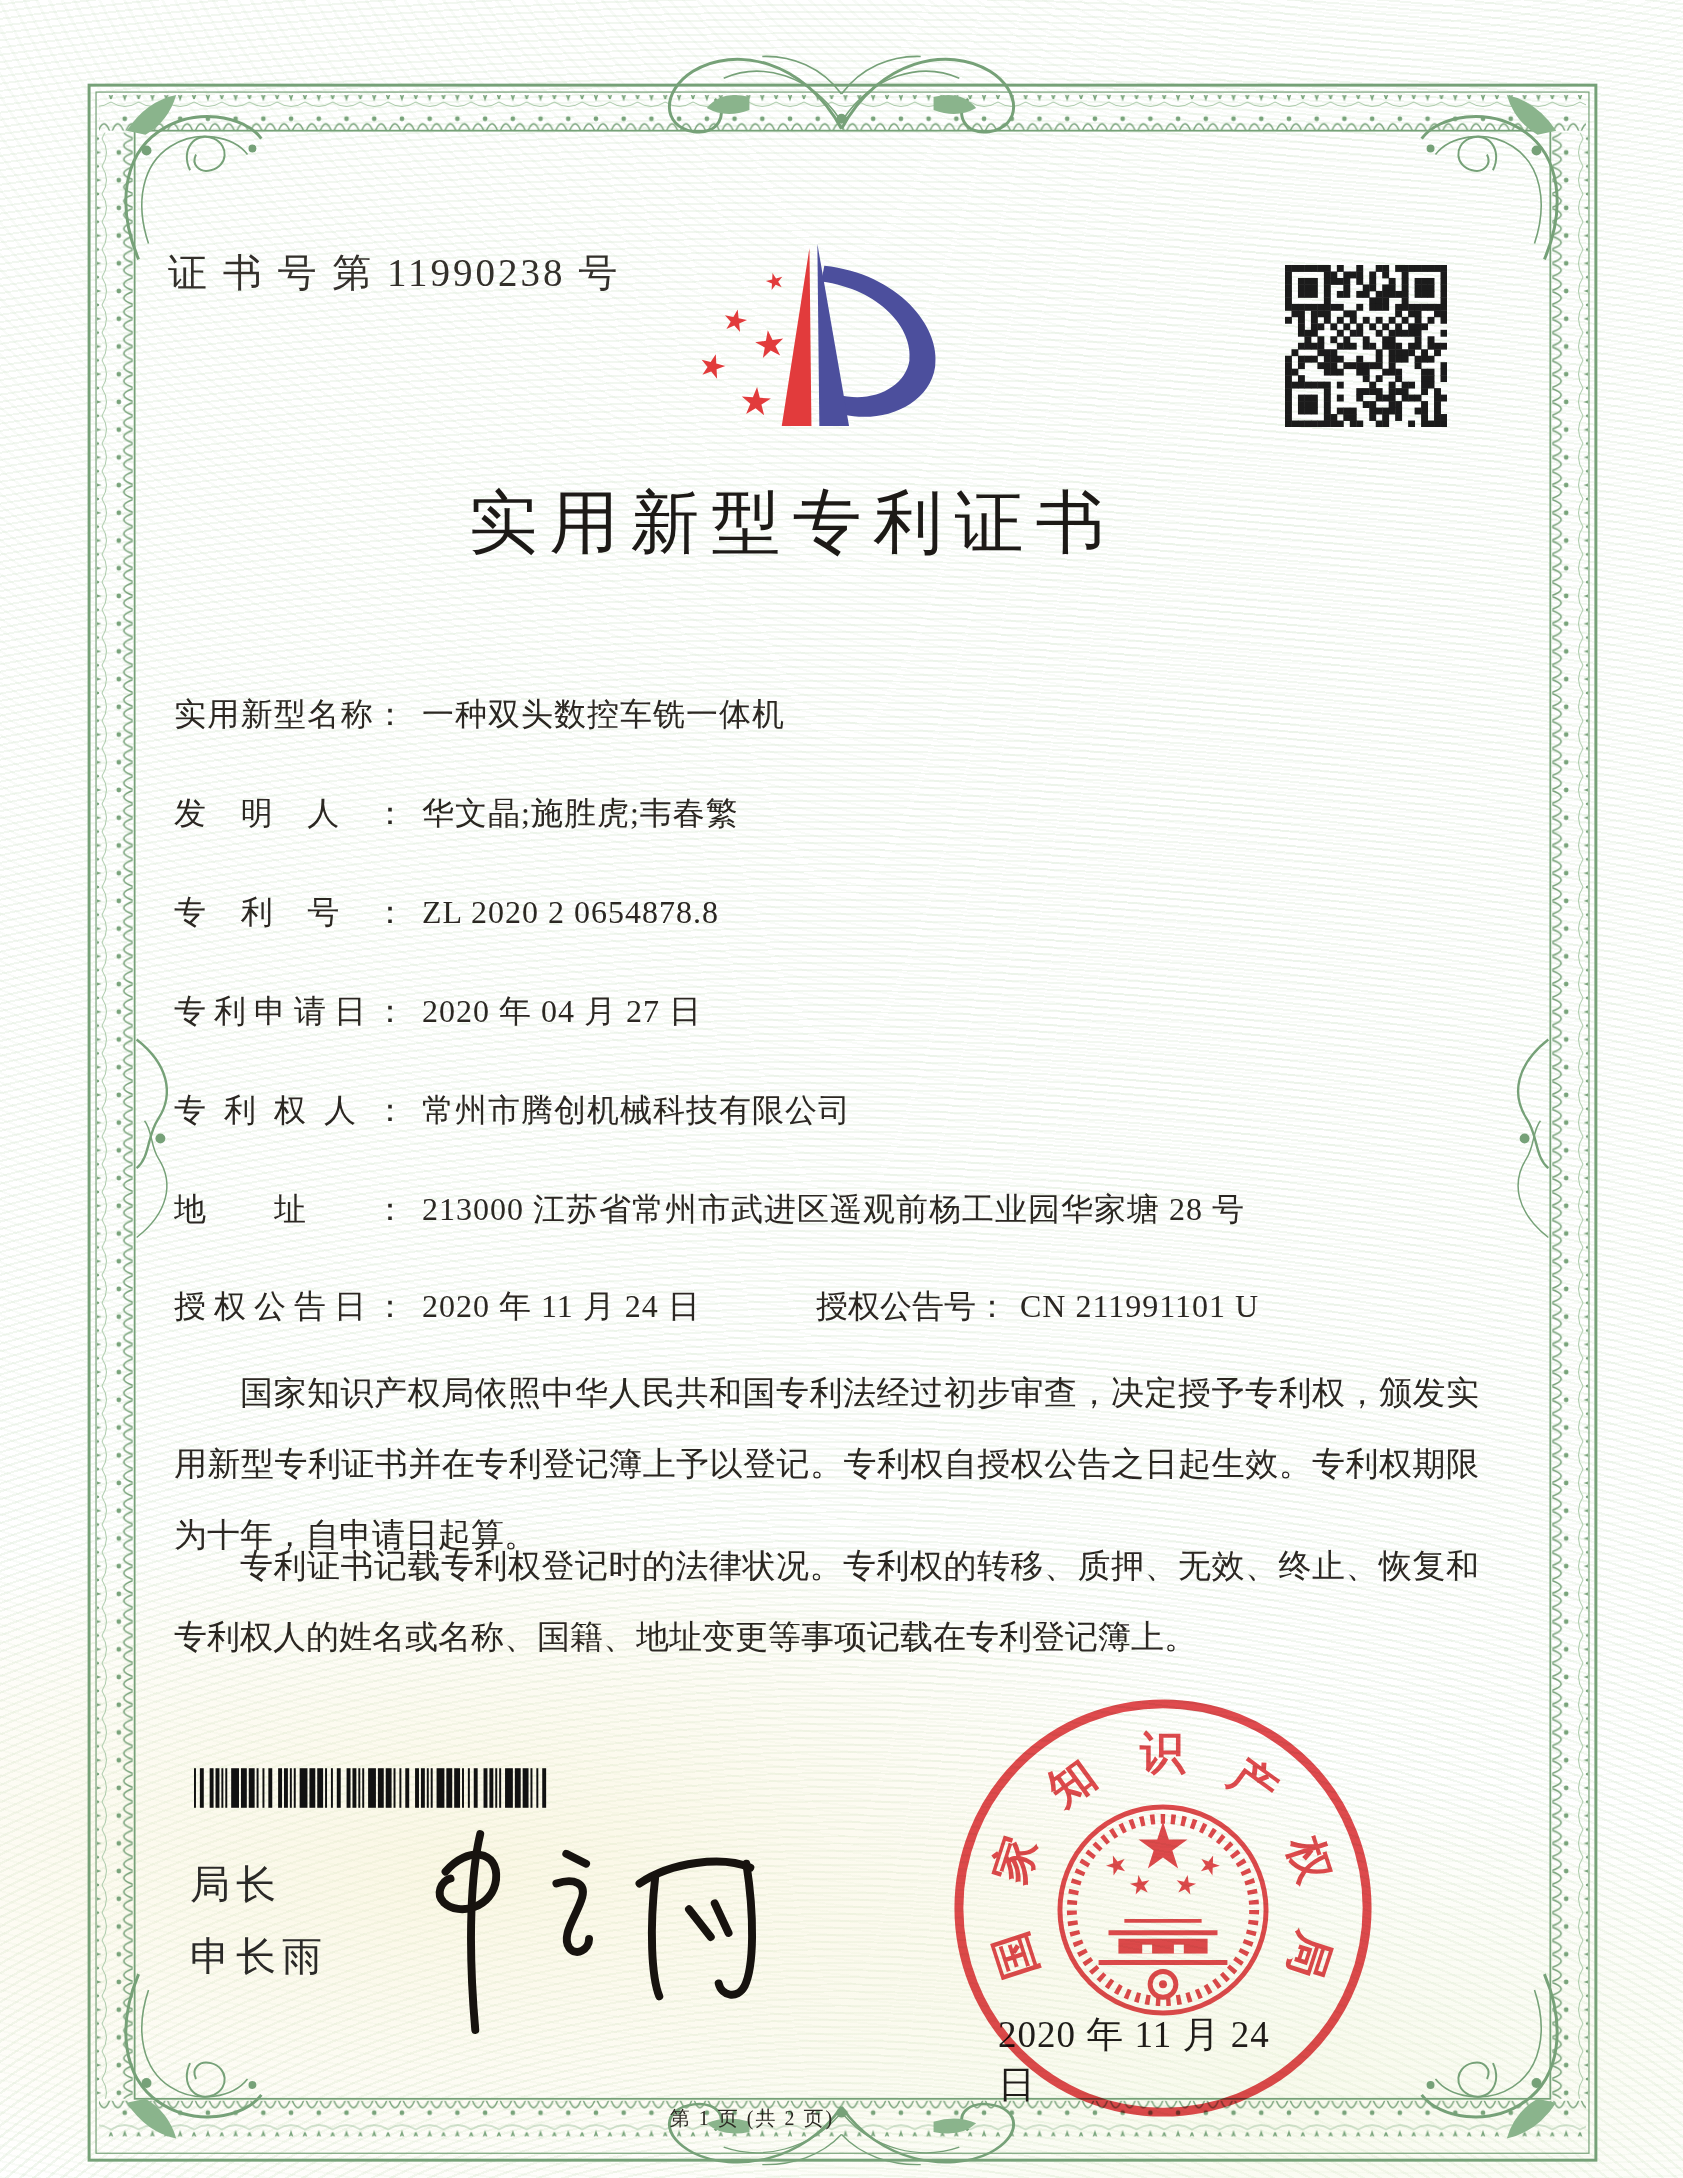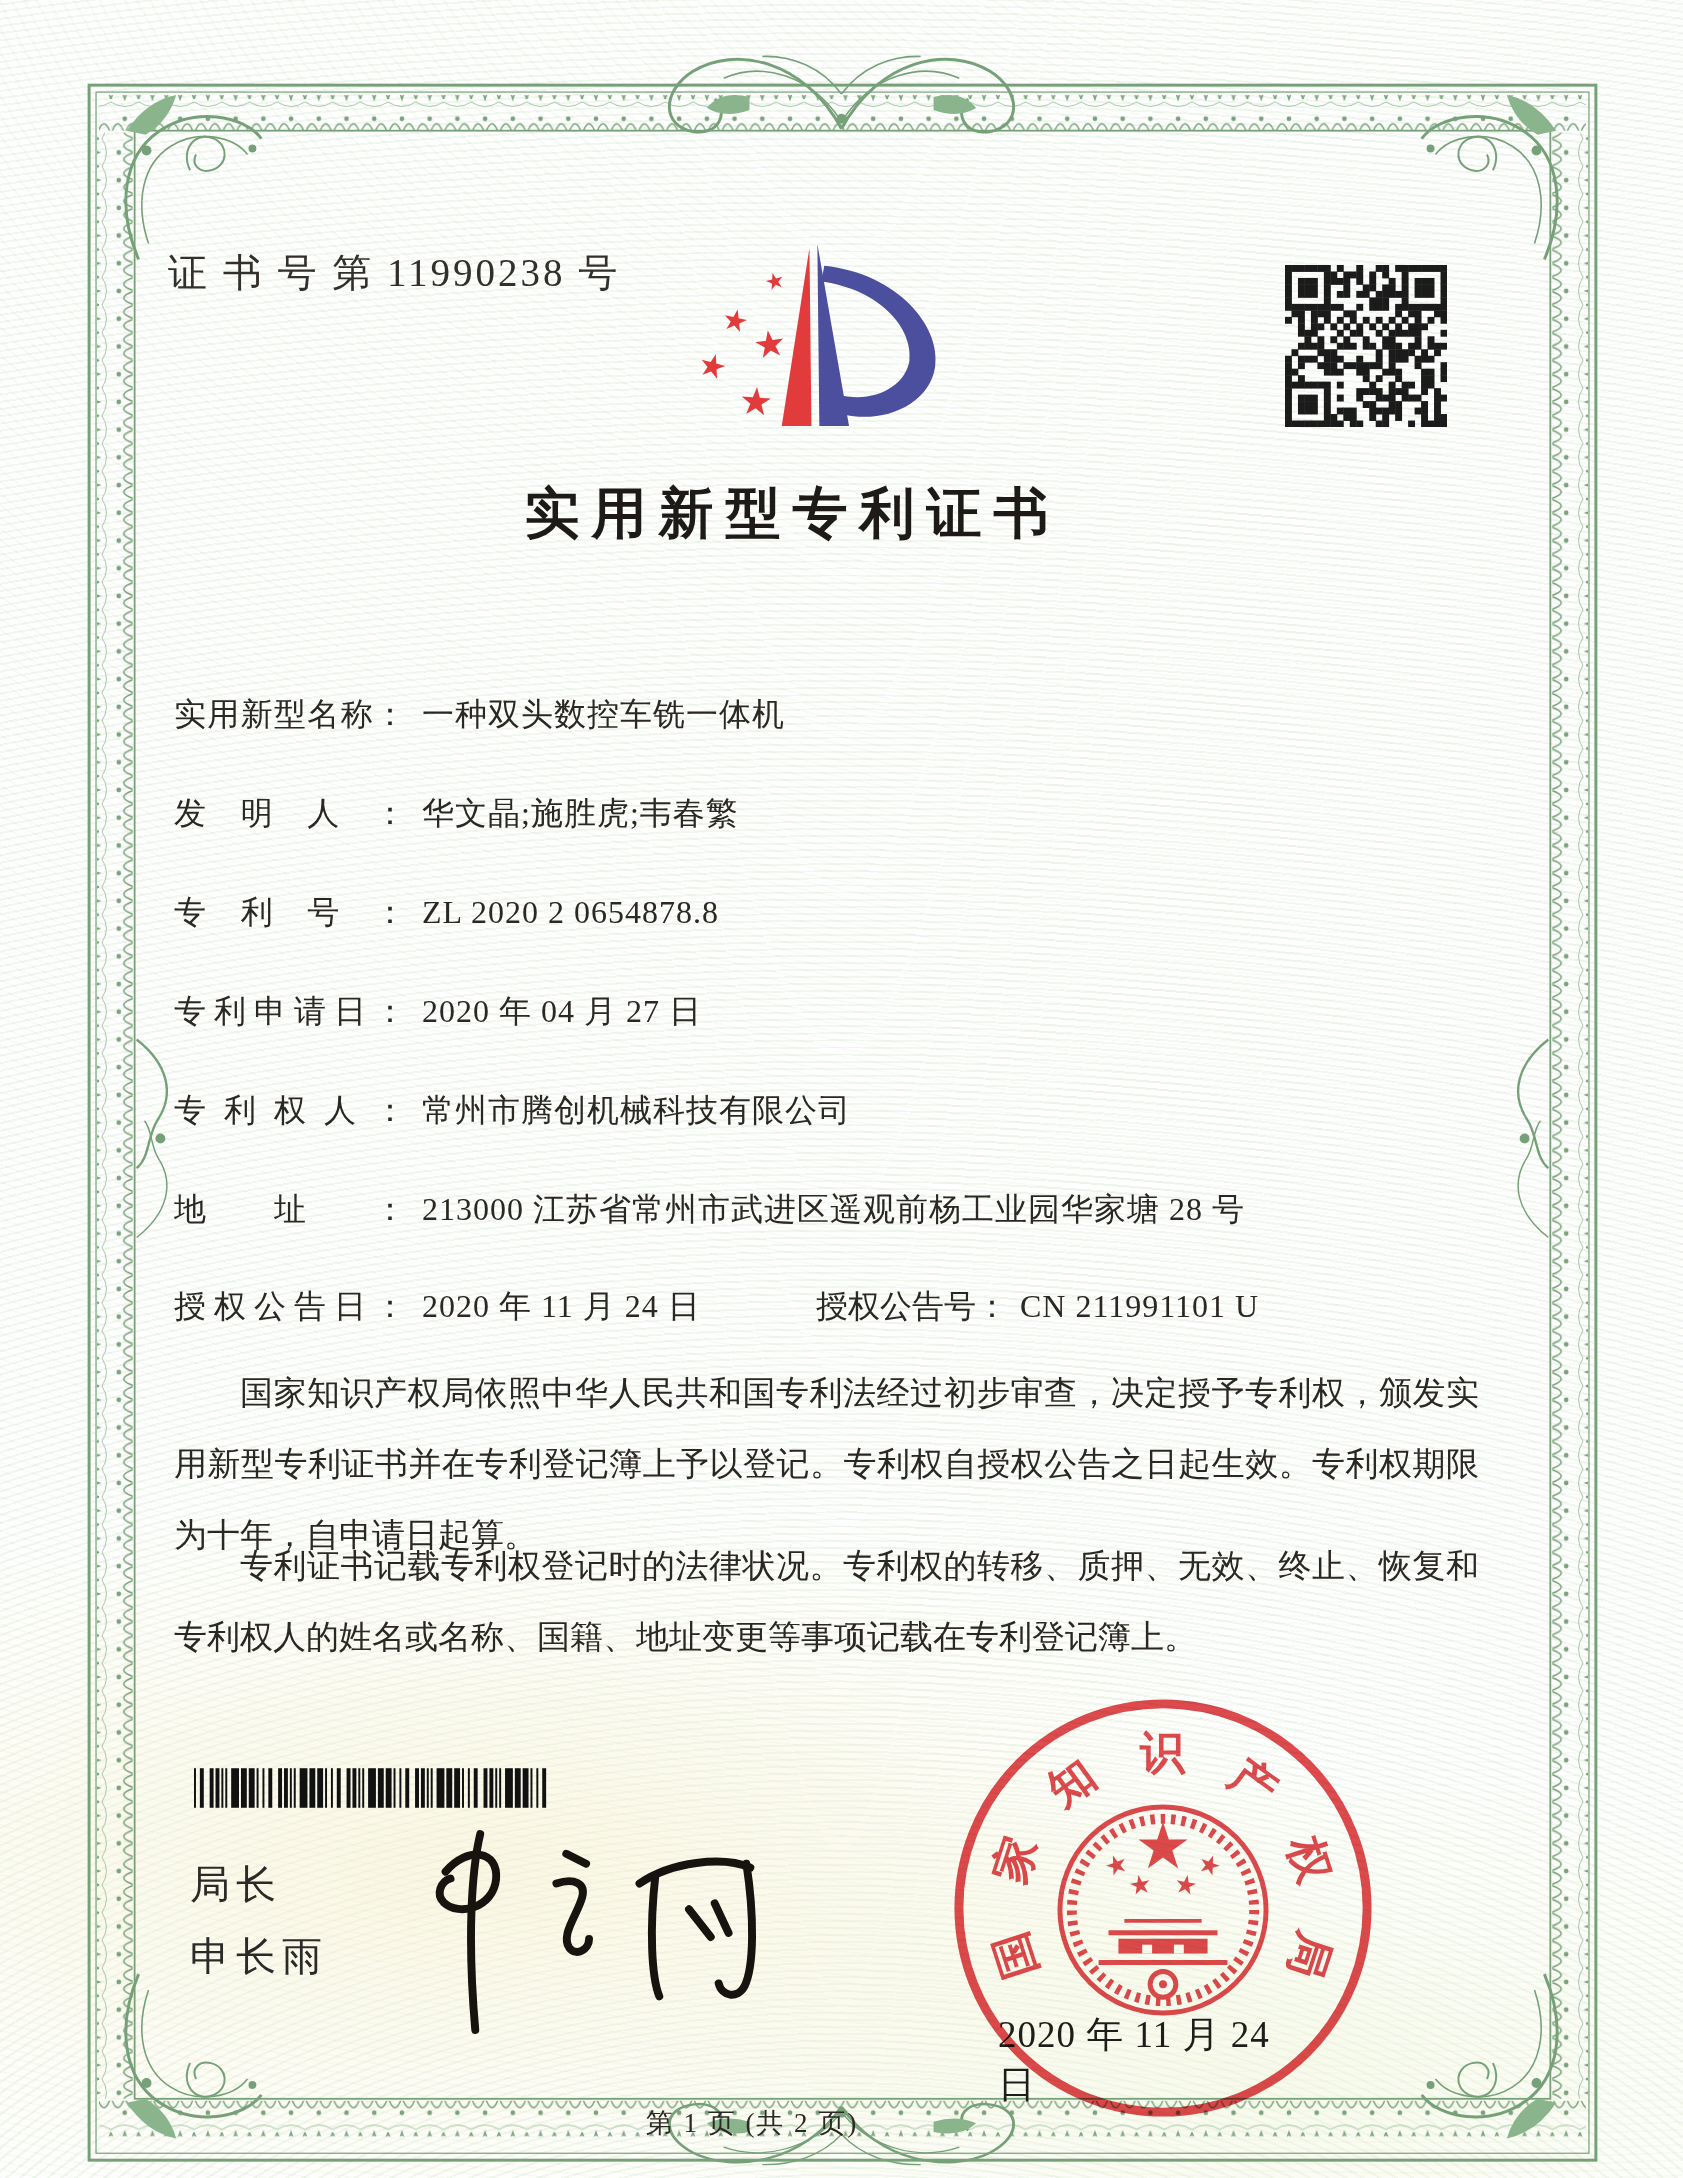--- a/index.html
+++ b/index.html
@@ -11,21 +11,21 @@
       repeating-radial-gradient(ellipse 990px 634px at 50% 118%, rgba(170,205,160,0.16) 0 3px, transparent 3px 11px),
       repeating-radial-gradient(ellipse 1485px 941px at 85% -12%, rgba(170,205,160,0.08) 0 3px, transparent 3px 12px),
       #ffffff;
     font-family:"Liberation Serif","DejaVu Serif",serif;color:#2e2a26;
   }
   svg.frame{position:absolute;left:0;top:0;z-index:1;}
   .certno{position:absolute;left:168px;top:246px;font-size:39px;letter-spacing:3px;color:#33302b;z-index:2;}
   .logo{position:absolute;left:661px;top:230px;width:287px;height:213px;z-index:2;}
   .qr{position:absolute;left:1285px;top:265px;width:162px;height:162px;z-index:2;}
   .title{position:absolute;left:149px;top:477px;width:1287px;margin:0;text-align:center;
-    font-size:55px;font-weight:700;letter-spacing:12px;color:#1d1a17;z-index:2;}
+    font-size:69px;font-weight:400;letter-spacing:12px;color:#1d1a17;z-index:2;}
   .frow{position:absolute;left:174px;white-space:nowrap;font-size:32px;color:#2b2722;z-index:2;}
   .flabel{display:inline-block;width:232px;margin-right:16px;text-align:justify;text-align-last:justify;}
   .fvalue{letter-spacing:1px;}
   .pair2{position:absolute;left:642px;top:0;white-space:nowrap;}
   .pair2 .flabel2{margin-right:12px;}
   .para{position:absolute;left:174px;width:1305px;font-size:33px;line-height:71px;
     text-indent:2em;text-align:justify;color:#2b2722;z-index:2;}
   .barcode{position:absolute;left:194px;top:1768px;z-index:2;}
   .director-label,.director-name{position:absolute;left:190px;font-size:40px;letter-spacing:6px;
     font-family:"Liberation Sans","DejaVu Sans",sans-serif;font-weight:500;color:#2b2a28;z-index:2;}
@@ -33,21 +33,21 @@
   .director-name{top:1929px;}
   .sig{position:absolute;left:406px;top:1818px;z-index:3;}
   .seal{position:absolute;left:948px;top:1693px;width:430px;height:430px;z-index:4;
     mix-blend-mode:multiply;opacity:0.93;}
   .seal svg{position:absolute;left:0;top:0;}
   .seal-ch{position:absolute;left:50%;top:50%;width:51px;height:51px;margin:-26px 0 0 -26px;
     font-size:45px;line-height:51px;text-align:center;font-weight:700;color:#de3c40;
     transform:rotate(var(--a)) translateY(-154px);z-index:5;}
   .seal-date{position:absolute;left:998px;top:2010px;width:317px;font-size:37px;letter-spacing:1px;
     color:#1f1c19;z-index:3;}
-  .footer{position:absolute;left:554px;top:2105px;width:396px;text-align:center;font-size:27px;
+  .footer{position:absolute;left:554px;top:2105px;width:396px;text-align:center;font-size:20px;
     letter-spacing:2px;color:#2b2722;z-index:2;}
 </style>
 </head>
 <body>
 
 <div class="page">
 
   <svg class="frame" width="1683" height="2178" viewBox="0 0 1700 2200">
     <defs>
       <pattern id="laceH" width="28" height="36" patternUnits="userSpaceOnUse">

